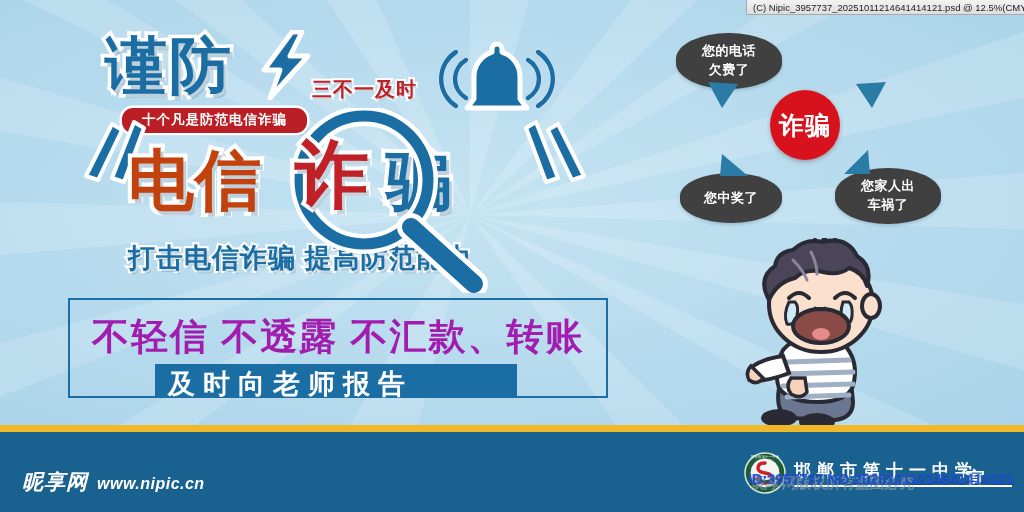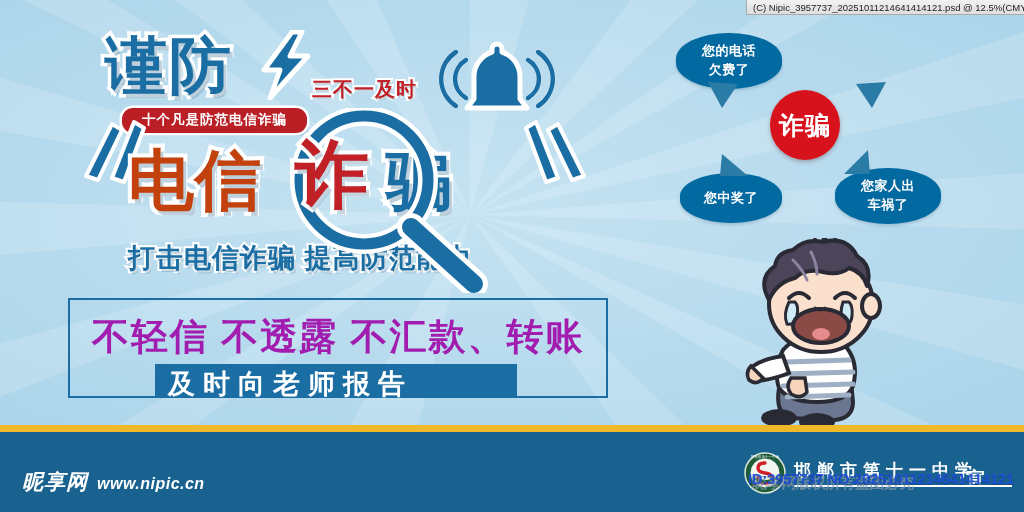--- a/index.html
+++ b/index.html
@@ -135,21 +135,21 @@
   }
   .slogan-line2{
     position:absolute;left:168px;top:366px;
     font-size:27px;font-weight:bold;letter-spacing:8px;
     color:#ffffff;
   }
 
   
   .bubble{
     position:absolute;
-    background:#0369a1;
+    background:#404040;
     border-radius:50%/46%;
     display:flex;align-items:center;justify-content:center;
     text-align:center;
     color:#ffffff;font-size:13px;font-weight:bold;line-height:1.45;
     letter-spacing:.5px;
     box-shadow:0 2px 3px rgba(60,100,130,.25);
   }
 
   .red-circle{
     position:absolute;left:770px;top:90px;

